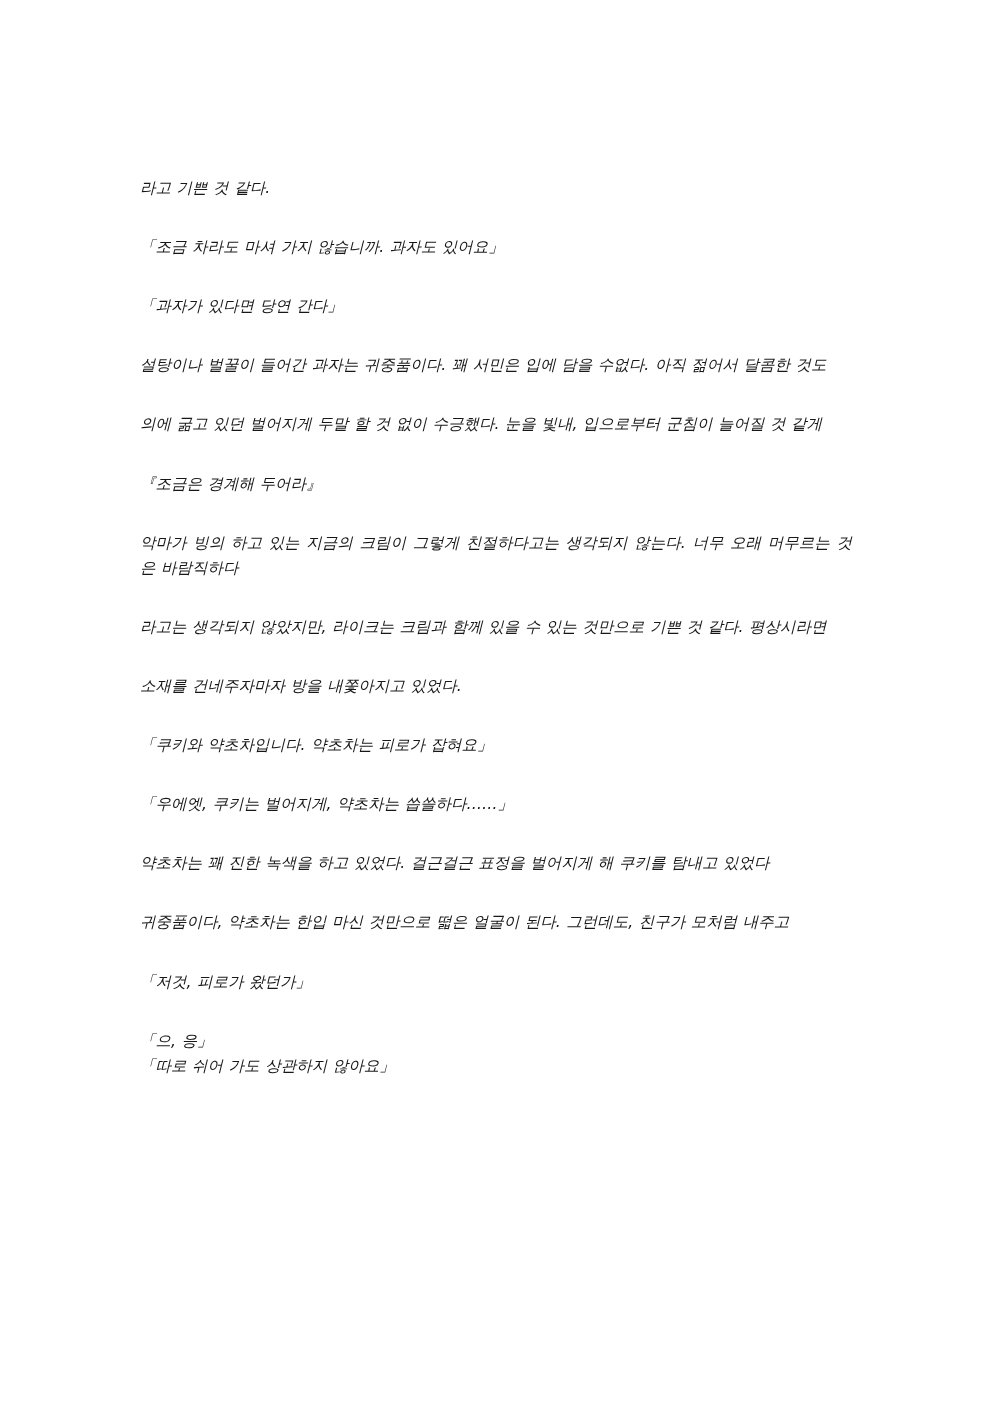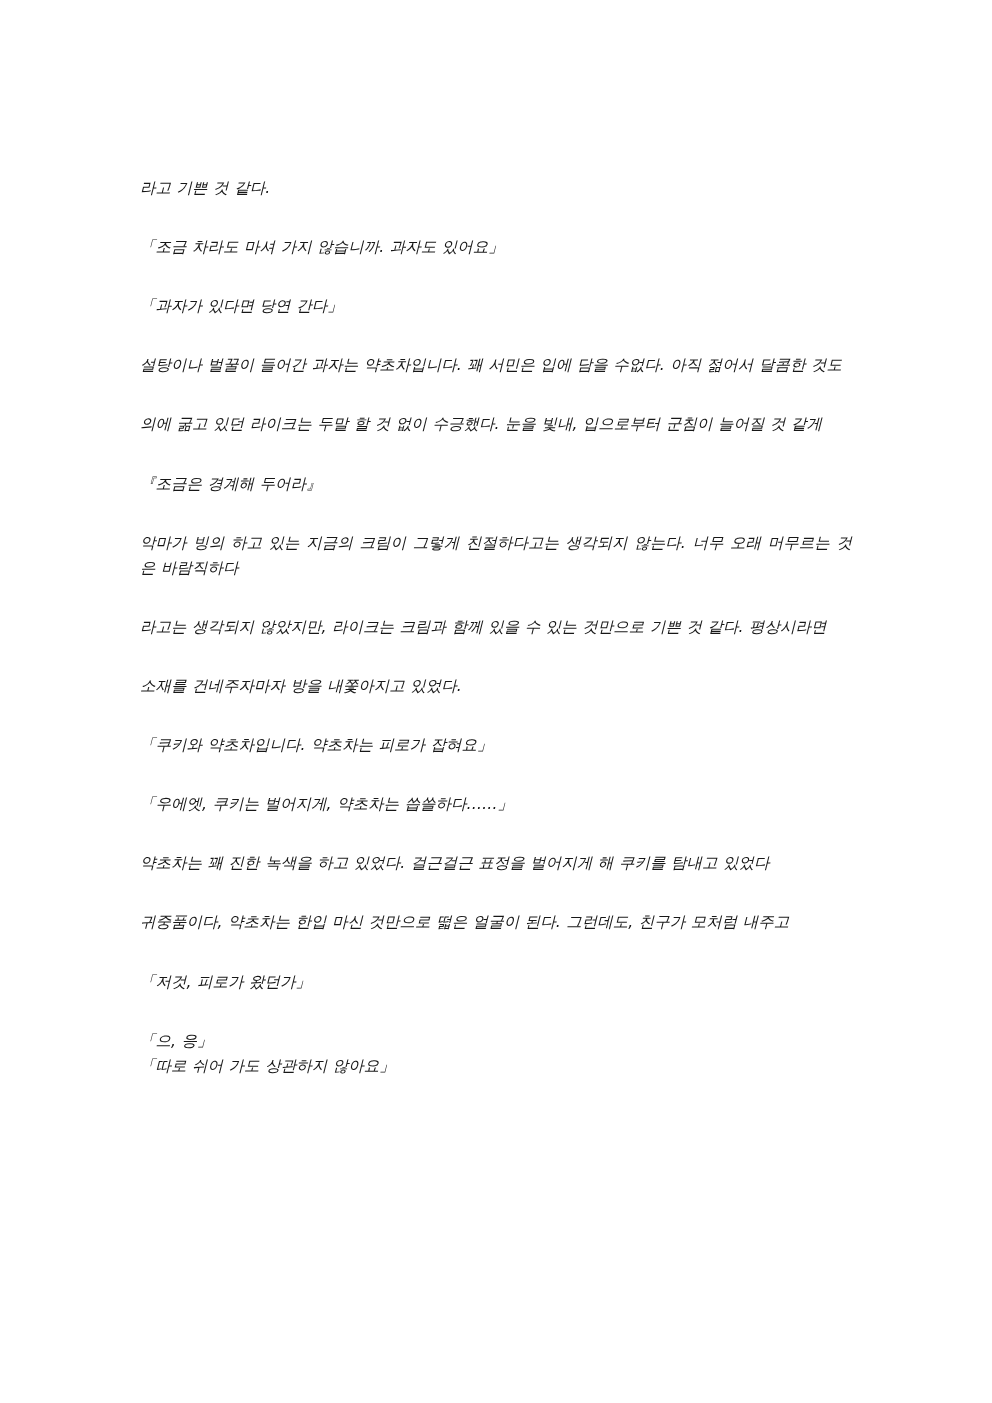--- a/index.html
+++ b/index.html
@@ -44,22 +44,22 @@
   }
 </style>
 </head>
 <body>
 
 <div class="page">
   <div class="doc-body" id="doc-body">
       <p class="para short">라고 기쁜 것 같다.</p>
       <p class="para short">「조금 차라도 마셔 가지 않습니까. 과자도 있어요」</p>
       <p class="para short">「과자가 있다면 당연 간다」</p>
-      <p class="para">설탕이나 벌꿀이 들어간 과자는 약초차입니다. 꽤 서민은 입에 담을 수없다. 아직 젊어서 달콤한 것도</p>
-      <p class="para">의에 굶고 있던 라이크는 두말 할 것 없이 수긍했다. 눈을 빛내, 입으로부터 군침이 늘어질 것 같게</p>
+      <p class="para">설탕이나 벌꿀이 들어간 과자는 귀중품이다. 꽤 서민은 입에 담을 수없다. 아직 젊어서 달콤한 것도</p>
+      <p class="para">의에 굶고 있던 벌어지게 두말 할 것 없이 수긍했다. 눈을 빛내, 입으로부터 군침이 늘어질 것 같게</p>
       <p class="para short">『조금은 경계해 두어라』</p>
       <p class="para">악마가 빙의 하고 있는 지금의 크림이 그렇게 친절하다고는 생각되지 않는다. 너무 오래 머무르는 것은 바람직하다</p>
       <p class="para">라고는 생각되지 않았지만, 라이크는 크림과 함께 있을 수 있는 것만으로 기쁜 것 같다. 평상시라면</p>
       <p class="para short">소재를 건네주자마자 방을 내쫓아지고 있었다.</p>
       <p class="para short">「쿠키와 약초차입니다. 약초차는 피로가 잡혀요」</p>
       <p class="para short">「우에엣, 쿠키는 벌어지게, 약초차는 씁쓸하다……」</p>
       <p class="para">약초차는 꽤 진한 녹색을 하고 있었다. 걸근걸근 표정을 벌어지게 해 쿠키를 탐내고 있었다</p>
       <p class="para">귀중품이다, 약초차는 한입 마신 것만으로 떫은 얼굴이 된다. 그런데도, 친구가 모처럼 내주고</p>
       <p class="para short">「저것, 피로가 왔던가」</p>
       <p class="para short last">「으, 응」</p>

